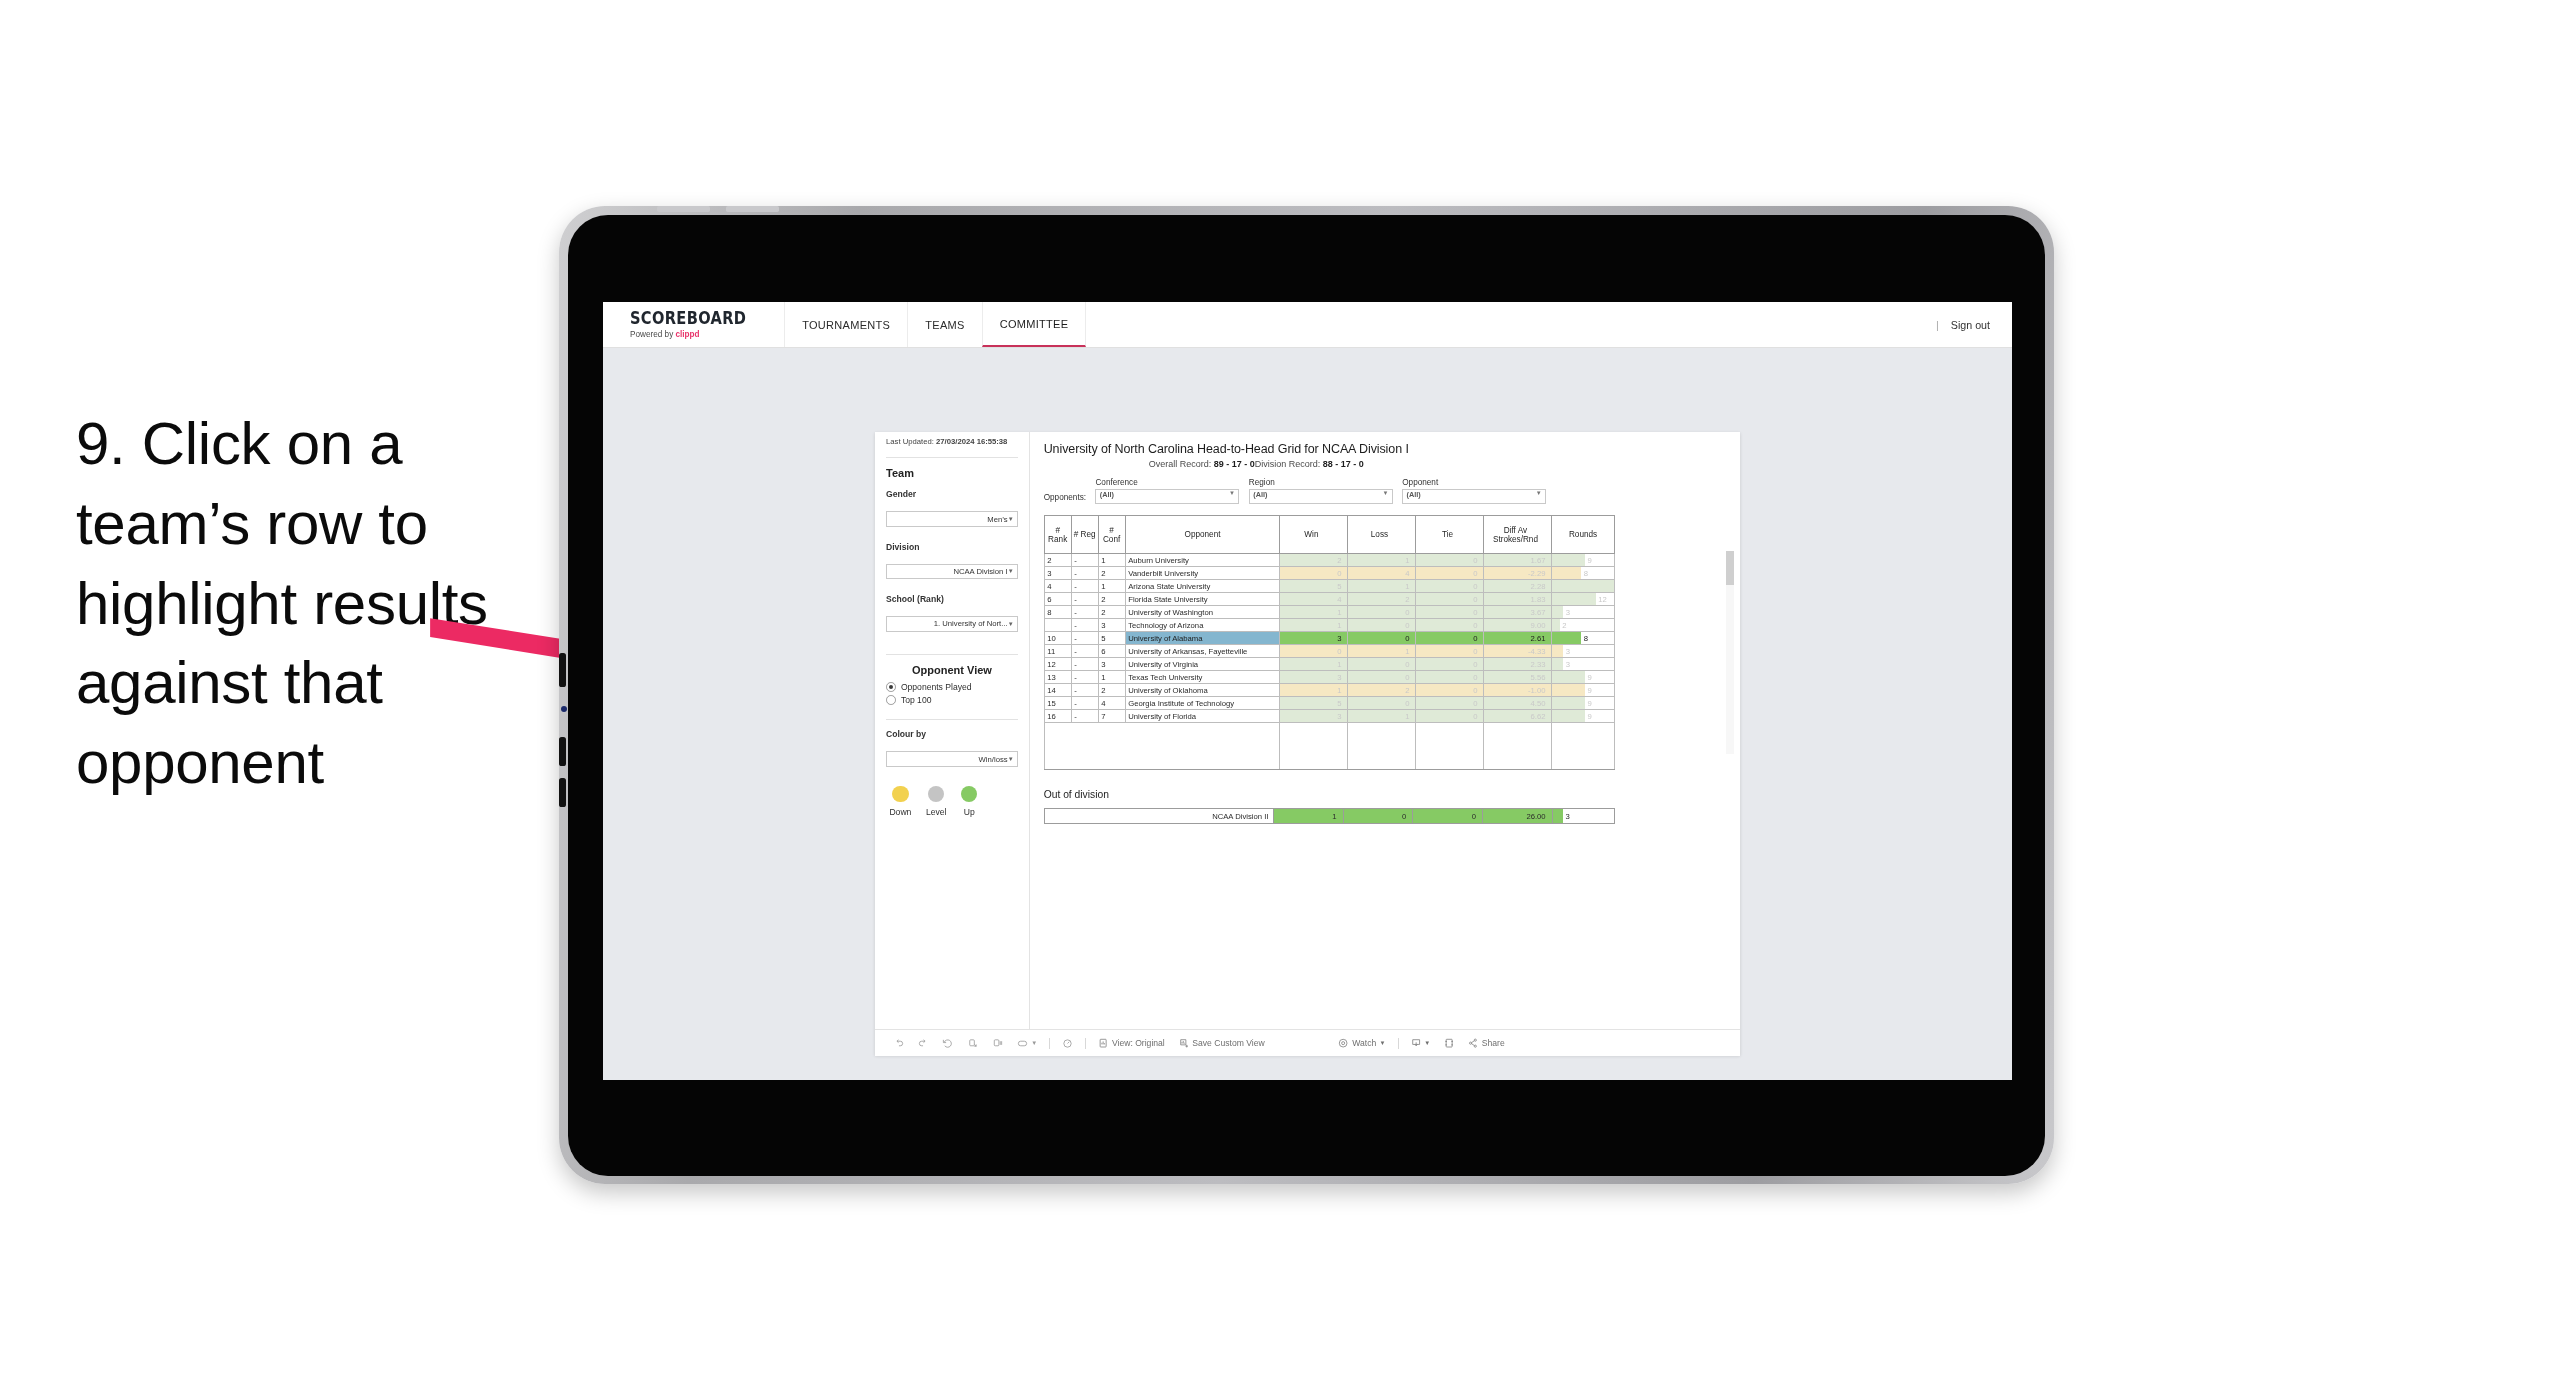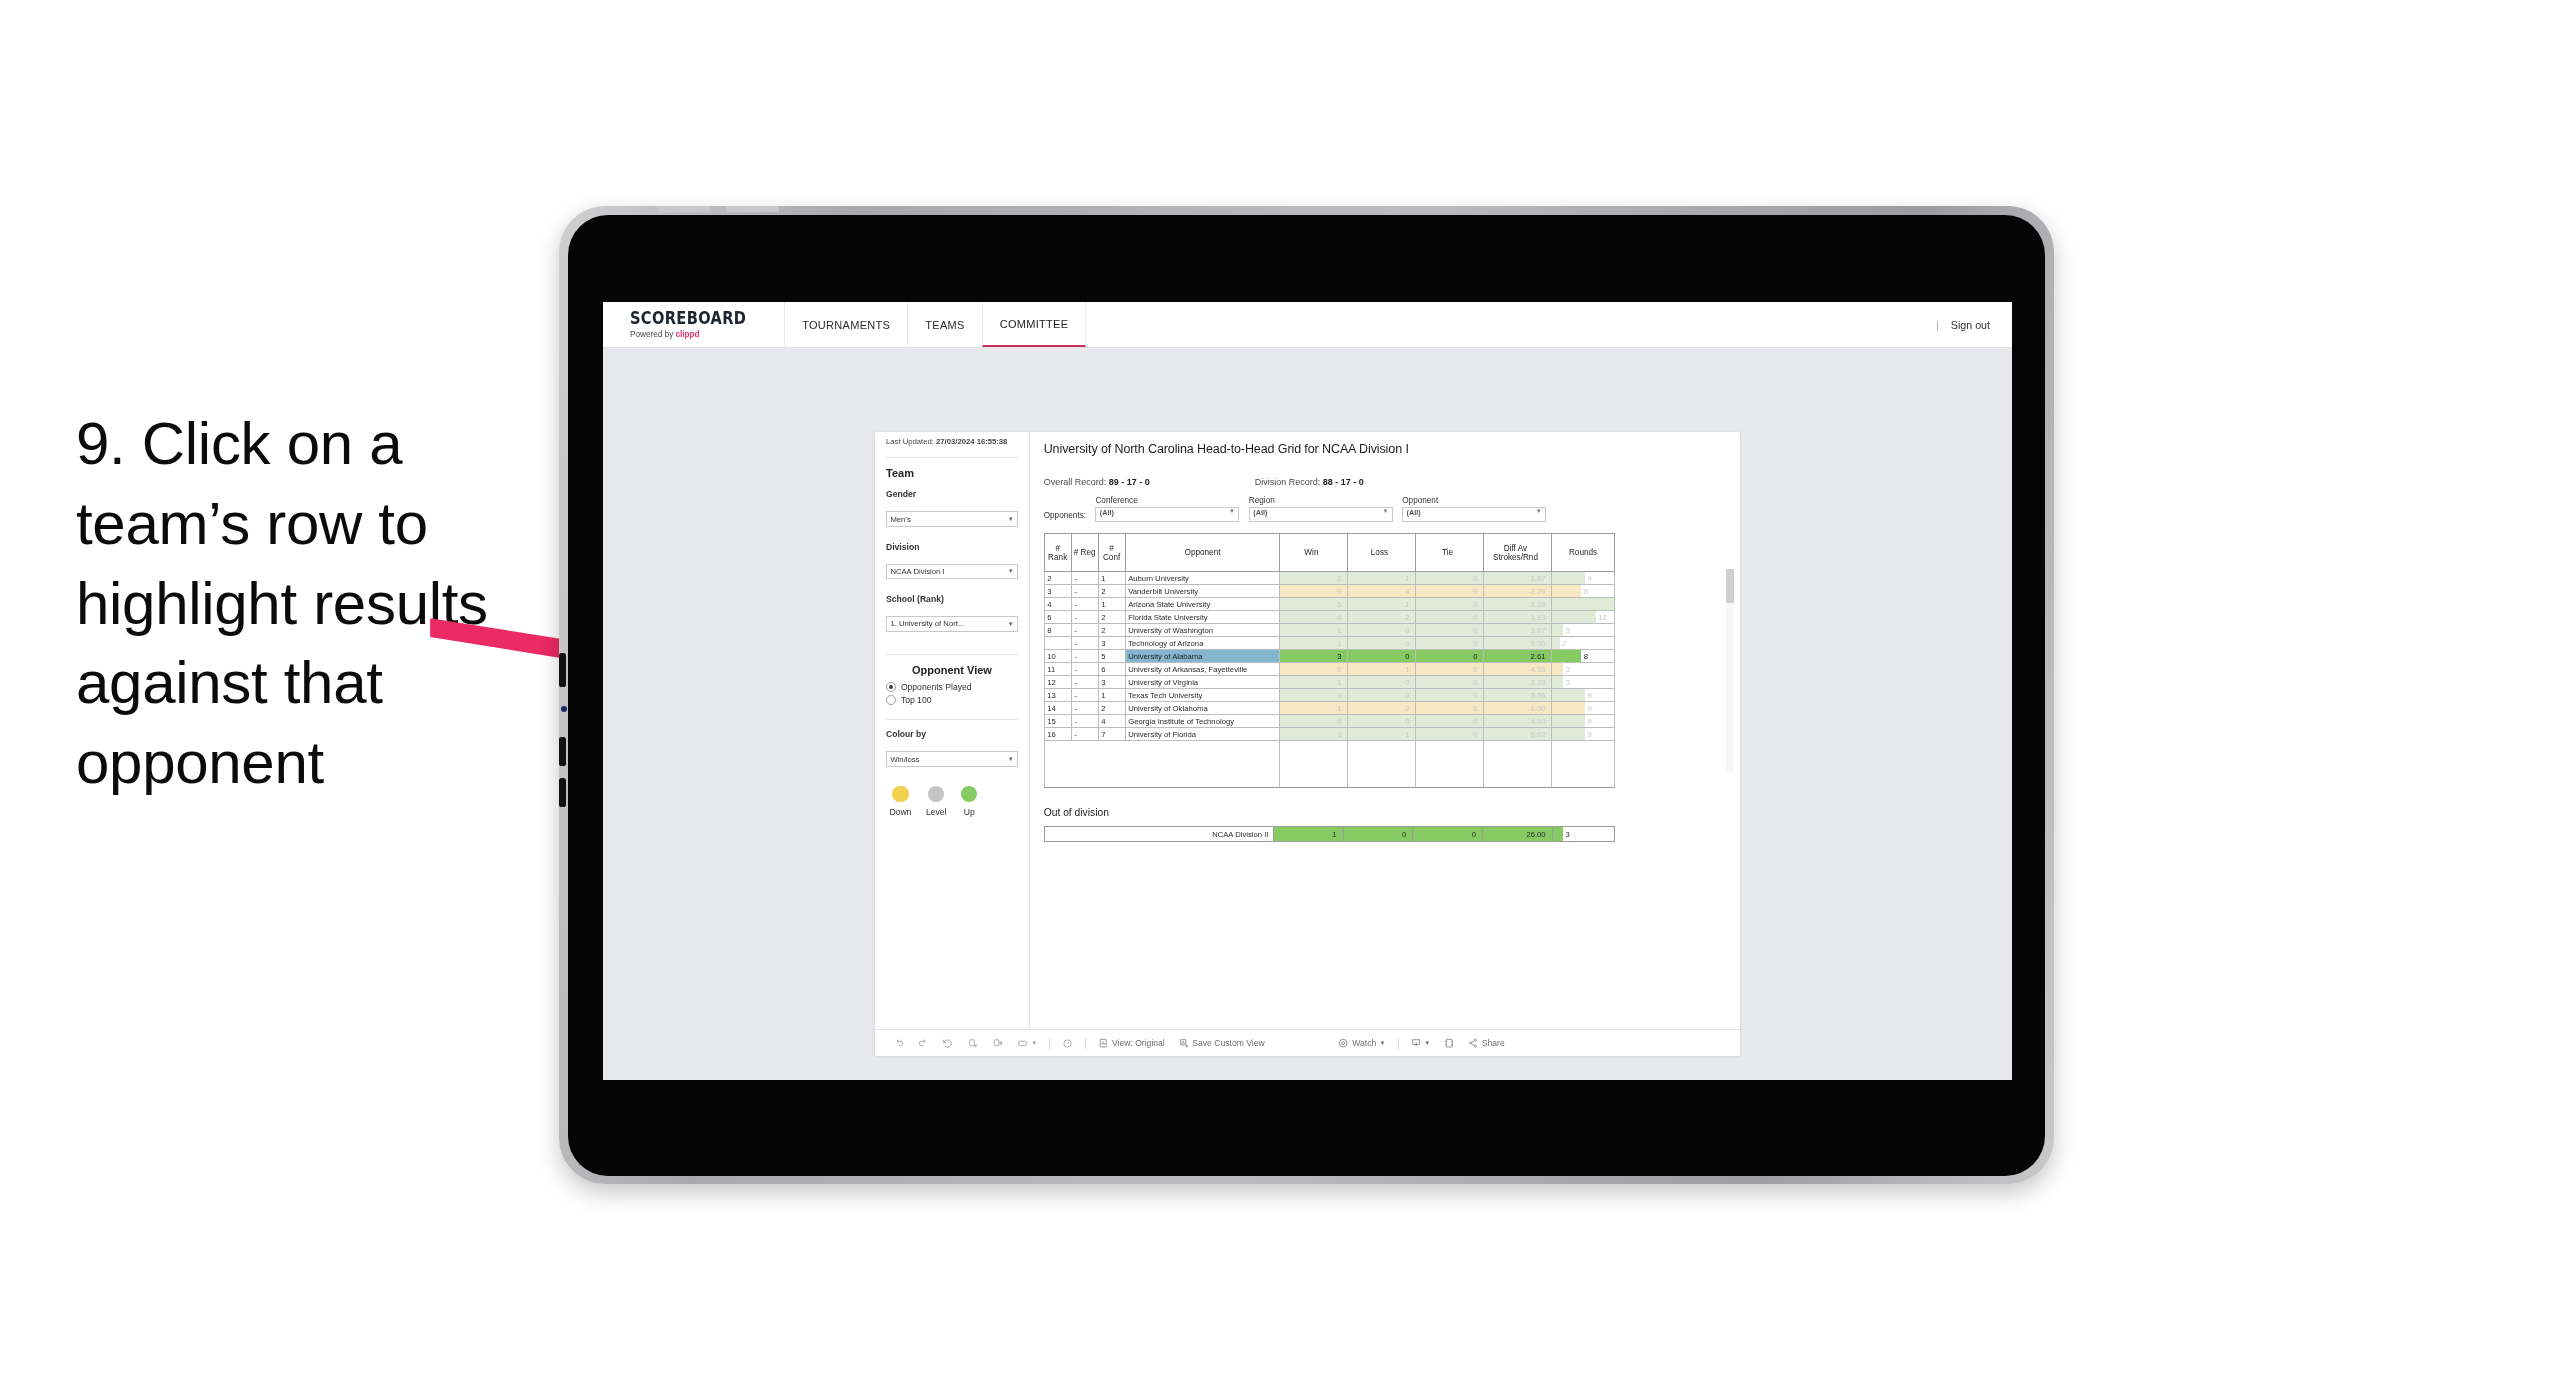--- a/index.html
+++ b/index.html
@@ -105,36 +105,36 @@
     padding: 5px 11px 0 11px; box-sizing:border-box;
     font-size:8.6px; color:#2f2f2f;
   }
   .lastupd { font-size:7.7px; color:#444; line-height:1.35; }
   .lastupd b { font-weight:700; }
   .hr { height:0.9px; background:#e2e2e2; margin:9.4px 0; }
   .sec-title { font-size:11px; font-weight:700; color:#222; margin: 5.2px 0 10.3px 0; }
   .fld-label { font-size:8.6px; font-weight:700; color:#333; margin-bottom:3.4px; }
   .sel {
     height:13.7px; border:0.9px solid #c9c9c9; background:#fff;
-    display:flex; align-items:center; justify-content:space-between;
+    display:flex; align-items:center; justify-content:flex-end;
     padding:0 3.4px; font-size:7.7px; color:#333; margin-bottom:14.6px;margin-top:12px;
   }
   .sel .car { font-size:6px; color:#666; }
   .radio-row { display:flex; align-items:center; gap:5.2px; margin:3.4px 0; font-size:8.6px; color:#2f2f2f; }
   .rd { width:7.7px; height:7.7px; border:0.9px solid #9a9a9a; border-radius:50%; background:#fff; position:relative; flex:none; }
   .rd.on::after { content:""; position:absolute; left:1.7px; top:1.7px; width:4.3px; height:4.3px; background:#3b3b3b; border-radius:50%; }
   .legend { display:flex; gap:14.6px; margin-top:19px; padding-left:3.4px; }
   .lg { text-align:center; }
   .lg .dot { width:16.3px; height:16.3px; border-radius:50%; margin:0 auto 5.2px auto; }
   .lg .lb { font-size:8.6px; color:#2f2f2f; }
 
   
   #wb-main { flex:1; padding: 10.3px 13.7px 0 13.7px; box-sizing:border-box; min-width:0; }
   .vtitle { font-size:12.5px; color:#1d1d1d; letter-spacing:-0.1px; }
-  .recs { display:flex; margin-top:21px; font-size:9px; color:#4c4c4c; }
+  .recs { display:flex; margin-top:3px; font-size:9px; color:#4c4c4c;text-align:right; }
   .recs .r1 { width:211px; }
   .recs b { color:#1d1d1d; font-weight:700; }
   .filters { display:flex; align-items:flex-end; margin-top:8.6px; gap:9.4px; }
   .filters .flab { font-size:8.2px; color:#333; padding-bottom:2.6px; }
   .fgroup { width:144px; }
   .fgroup .cap { font-size:8.2px; color:#333; margin-bottom:2.6px; }
   .fgroup .box {
     height:13px; border:0.9px solid #c9c9c9; background:#fff;
     display:flex; align-items:flex-start; justify-content:space-between;
     padding:0 3.4px; font-size:7.3px; color:#555;font-weight:bold;

